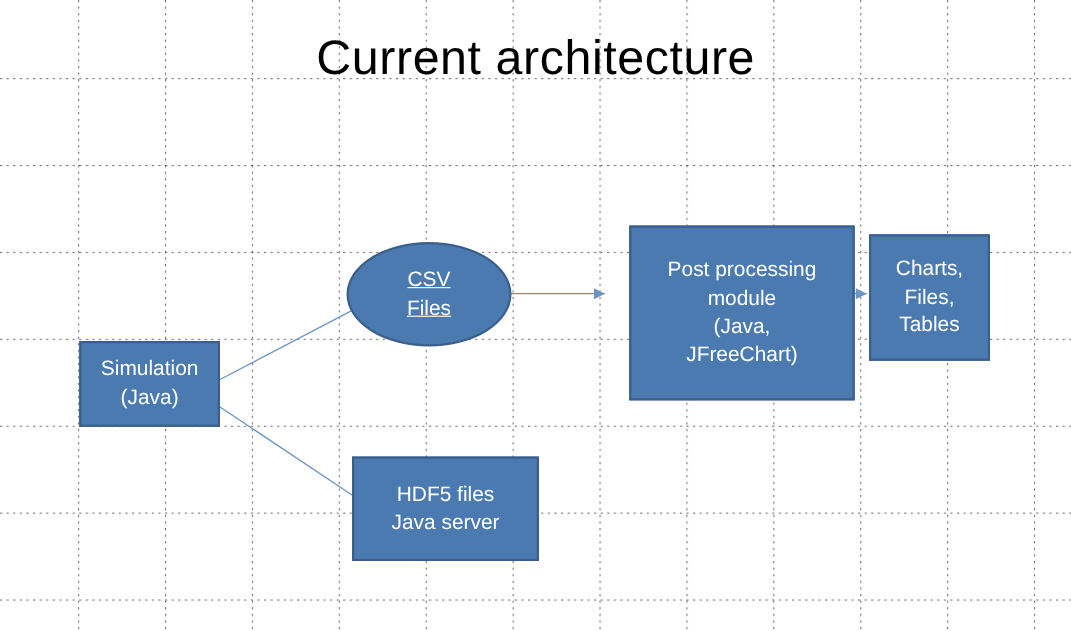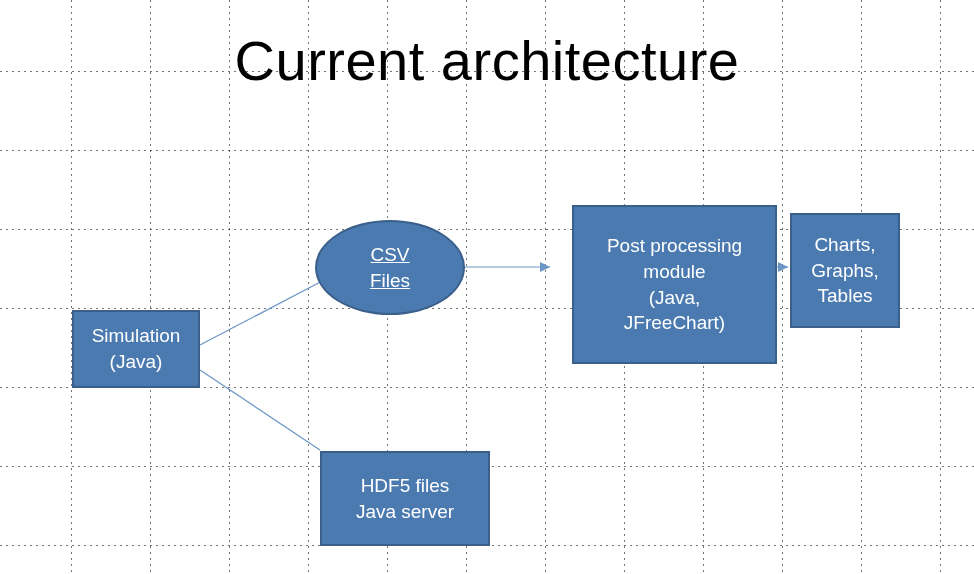--- a/index.html
+++ b/index.html
@@ -16,21 +16,21 @@
       position: absolute;
       inset: 0;
       pointer-events: none;
     }
     .title {
       position: absolute;
       top: 28px;
       left: 0;
       right: 0;
       text-align: center;
-      font-size: 56px;
+      font-size: 44px;
       font-weight: 400;
       color: #000;
       letter-spacing: 0.5px;
     }
     .box {
       position: absolute;
       background: #4a7ab0;
       border: 2px solid #3a5f8a;
       color: #fff;
       display: flex;
@@ -97,29 +97,29 @@
 <div class="box" style="left:72px; top:310px; width:128px; height:78px;">
   <span>Simulation
 (Java)</span>
 </div>
 
 <div class="box ellipse" style="left:315px; top:220px; width:150px; height:95px;">
   <span>CSV
 Files</span>
 </div>
 
-<div class="box" style="left:320px; top:415px; width:170px; height:95px;margin-top:36px;">
+<div class="box" style="left:320px; top:415px; width:170px; height:95px;">
   <span>HDF5 files
 Java server</span>
 </div>
 
 <div class="box" style="left:572px; top:205px; width:205px; height:159px;">
   <span>Post processing
 module
 (Java,
 JFreeChart)</span>
 </div>
 
 <div class="box" style="left:790px; top:213px; width:110px; height:115px;">
   <span>Charts,
-Graphs,
+Files,
 Tables</span>
 </div>
 
 </body></html>

